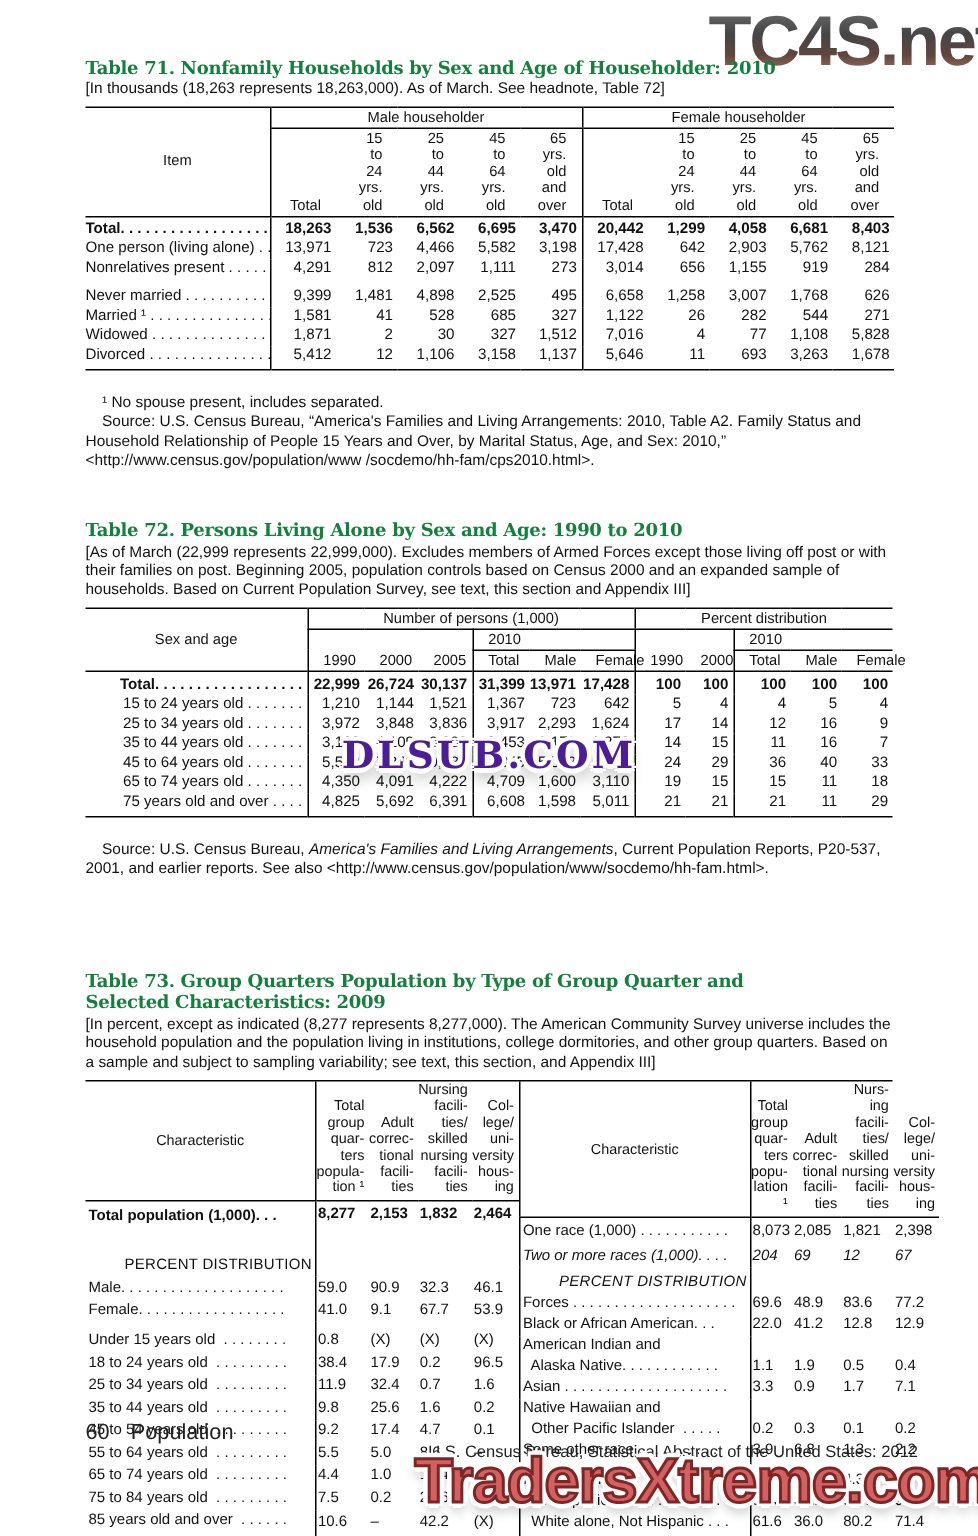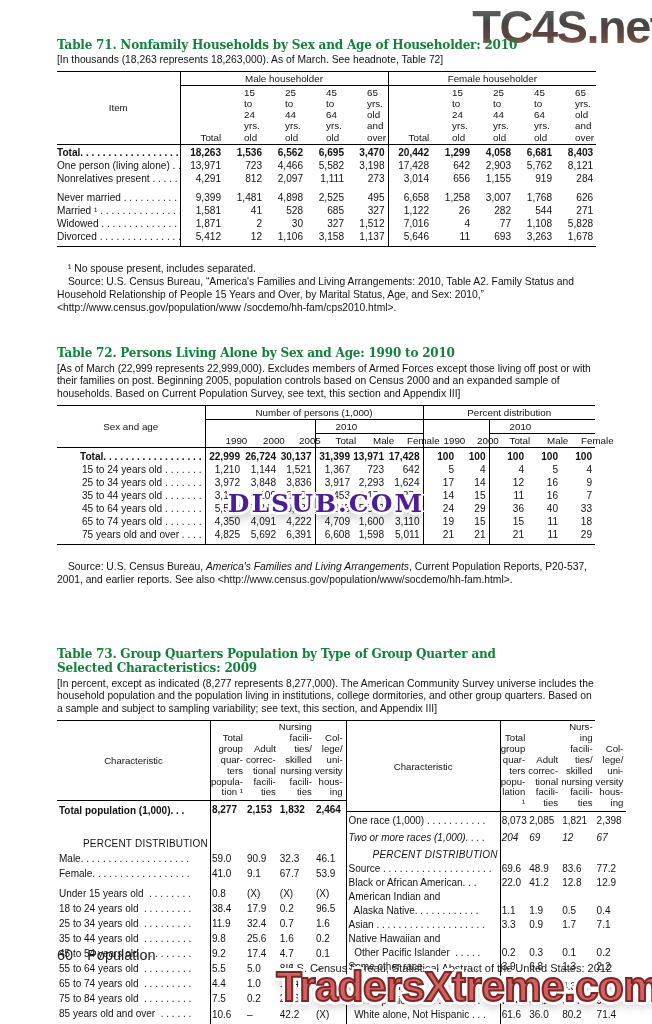--- a/index.html
+++ b/index.html
@@ -6,21 +6,21 @@
   .page{position:relative;width:652px;height:1024px;background:#fff;overflow:hidden;
         font-family:"Liberation Sans",sans-serif;color:#111;margin:0 auto;}
   .content{position:absolute;left:57px;top:0;width:538px;}
 
   .tbl-title{font-family:"DejaVu Serif",serif;font-weight:700;font-size:12px;line-height:1.18;
              letter-spacing:-0.2px;margin:0 0 2px 0;color:#15803d;}
   .note{font-size:10.3px;line-height:1.24;margin:2px 0 4px 0;}
 
   table.data{width:100%;border-collapse:collapse;table-layout:fixed;
              border-top:1.5px solid #000;border-bottom:1.5px solid #000;}
-  table.data th{font-weight:400;font-size:9.8px;padding:1px 20px;color:#111;}
+  table.data th{font-weight:400;font-size:9.8px;padding:1px 10px;color:#111;}
   .item-h{text-align:center;vertical-align:middle;border-right:0.8px solid #000;font-size:10.3px;}
   .grp{border-bottom:0.8px solid #000;text-align:center;padding:2.5px 0;}
   .grp.sep{border-left:0.8px solid #000;}
   .col-h{text-align:right;vertical-align:bottom;white-space:pre-line;line-height:1.14;padding:1px 3px 2px 0;}
   .col-h.ctr{text-align:left;}
   .rule-b{border-bottom:0.8px solid #000;}
   thead{border-bottom:0.8px solid #000;}
 
   table.data td{font-size:10.1px;line-height:1.2;padding:0.5px 3px 0.5px 0;text-align:right;
                 white-space:nowrap;overflow:hidden;}
@@ -567,21 +567,21 @@
                 <td>67</td>
               </tr>
               <tr class="gap-sm">
                 <td class="lbl section">PERCENT DISTRIBUTION</td>
                 <td></td>
                 <td></td>
                 <td></td>
                 <td></td>
               </tr>
               <tr>
-                <td class="lbl">Source . . . . . . . . . . . . . . . . . . . .</td>
+                <td class="lbl">Forces . . . . . . . . . . . . . . . . . . . .</td>
                 <td>69.6</td>
                 <td>48.9</td>
                 <td>83.6</td>
                 <td>77.2</td>
               </tr>
               <tr>
                 <td class="lbl">Black or African American. . .</td>
                 <td>22.0</td>
                 <td>41.2</td>
                 <td>12.8</td>

